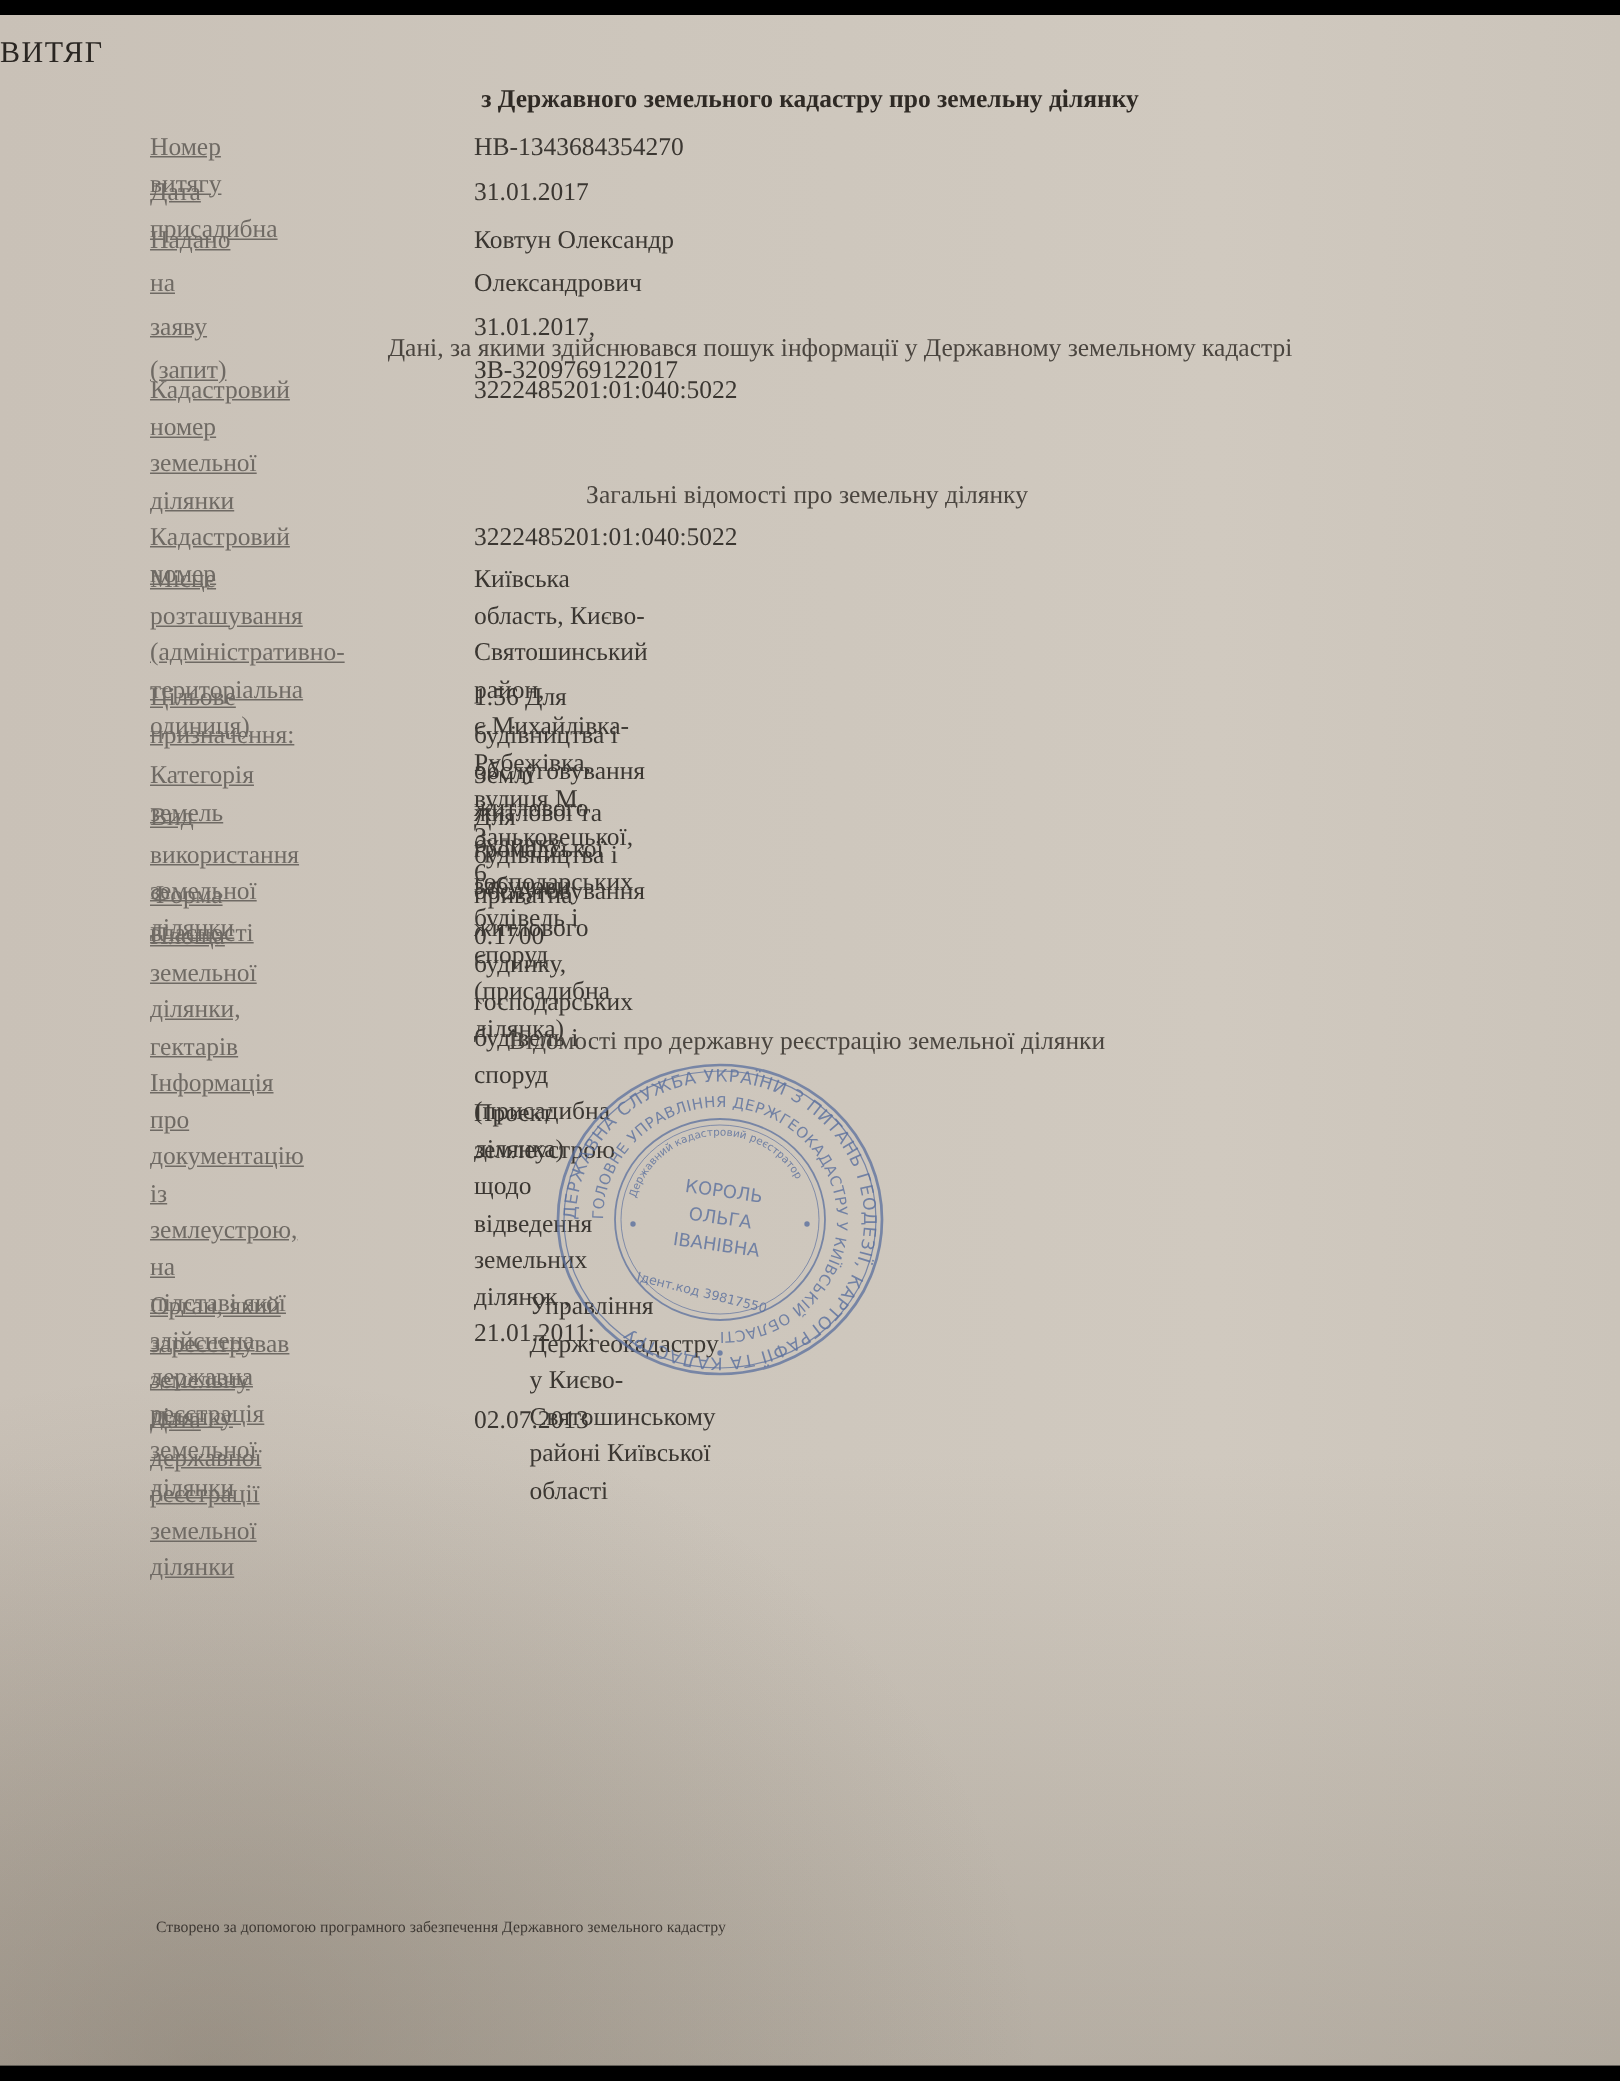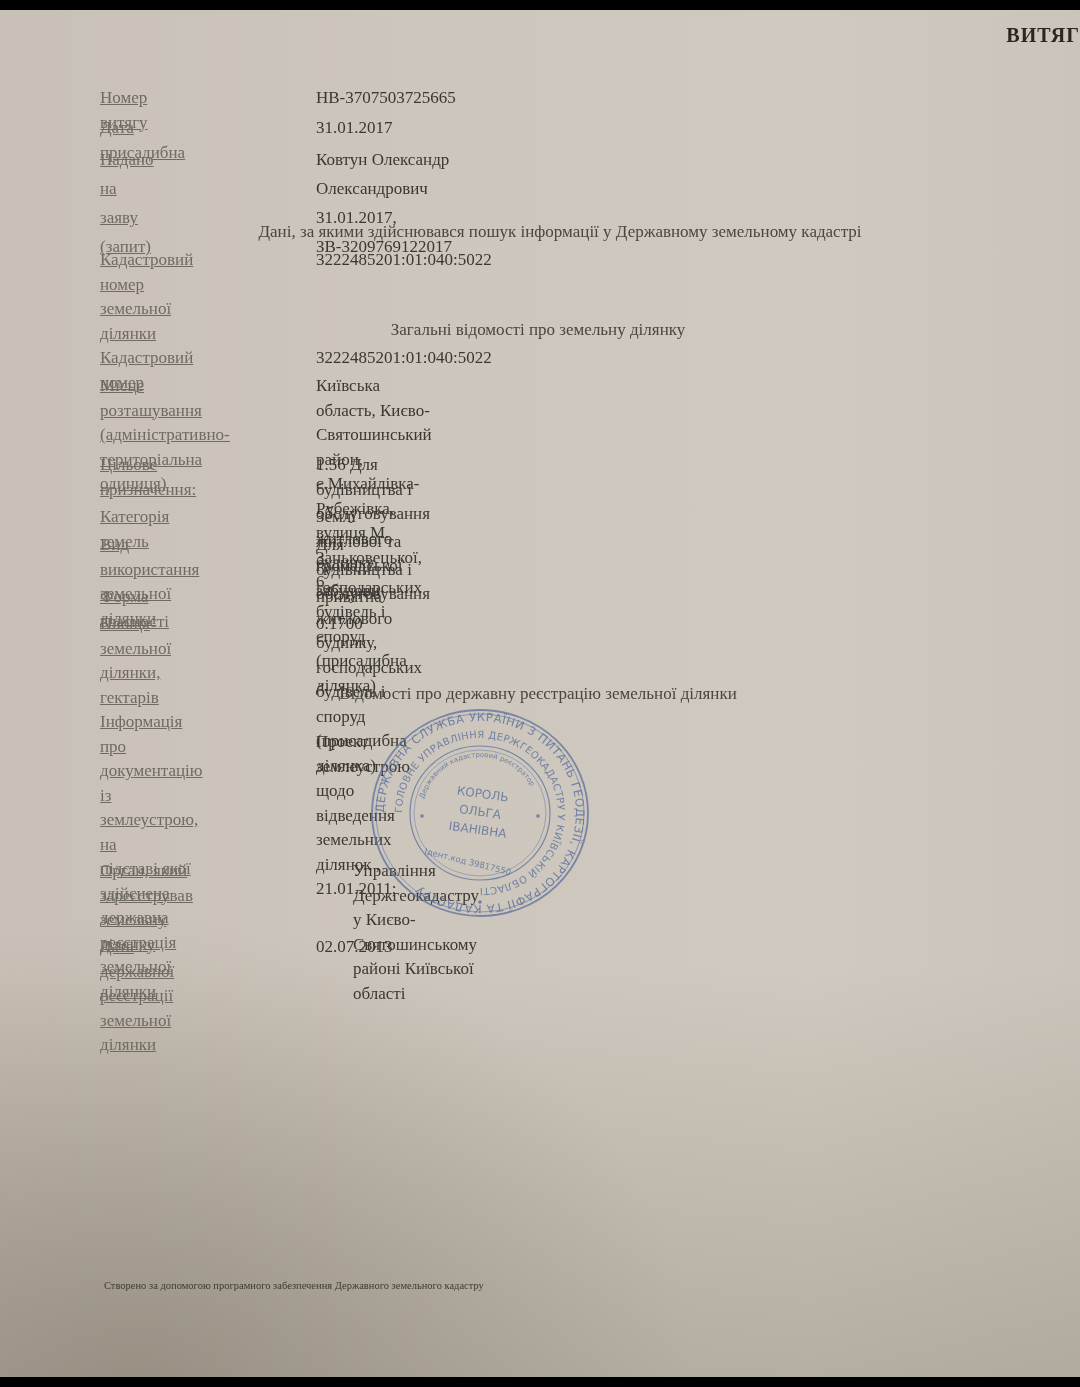--- a/index.html
+++ b/index.html
@@ -16,21 +16,21 @@
         linear-gradient(180deg, rgba(0,0,0,0) 0%, rgba(0,0,0,0) 70%, rgba(60,50,35,0.18) 100%),
         linear-gradient(90deg, #c9c1b7 0%, #cdc6bc 40%, #d0c9bf 75%, #cbc4ba 100%);
     }
     .shade-left {
       position: absolute; left: 0; top: 900px; width: 700px; height: 467px;
       background: radial-gradient(ellipse at 20% 100%, rgba(90,80,65,0.28), rgba(90,80,65,0) 70%);
       pointer-events: none;
     }
     .title {
       position: absolute; top: 14px; left: 0; width: 1080px;
-      text-align: right; font-weight: bold; font-size: 20px;
+      text-align: left; font-weight: normal; font-size: 20px;
       color: #2a2622; letter-spacing: 1px;
     }
     .subtitle {
       position: absolute; top: 46px; left: 0; width: 1080px;
       text-align: center; font-weight: bold; font-size: 17px; color: #2f2a25;
     }
     .row { position: absolute; left: 100px; font-size: 17px; line-height: 24.5px; color: #3a3530; }
     .lbl { position: absolute; left: 0; color: #6f6a64; white-space: pre-line; text-decoration: underline; }
     .val { position: absolute; left: 216px; color: #3b3732; white-space: pre-line; }
     .section {
@@ -46,24 +46,25 @@
       font-size: 10.5px; color: #3e3934; text-align: right;
     }
   </style>
 </head>
 <body>
 
 <div class="paper">
   <div class="shade-left"></div>
 
   <div class="title">ВИТЯГ</div>
+  <div class="subtitle">з Державного земельного кадастру про земельну ділянку</div>
 
   <div class="row" style="top:76px;">
     <span class="lbl">Номер витягу</span>
-    <span class="val">НВ-3707503725665</span>
+    <span class="val">НВ-1343684354270</span>
   </div>
   <div class="row" style="top:106px;">
     <span class="lbl">Дата присадибна</span>
     <span class="val">31.01.2017</span>
   </div>
   <div class="row" style="top:135px; line-height:29px;">
     <span class="lbl">Надано на заяву (запит)</span>
     <span class="val">Ковтун Олександр Олександрович
 31.01.2017, ЗВ-3209769122017</span>
   </div>

